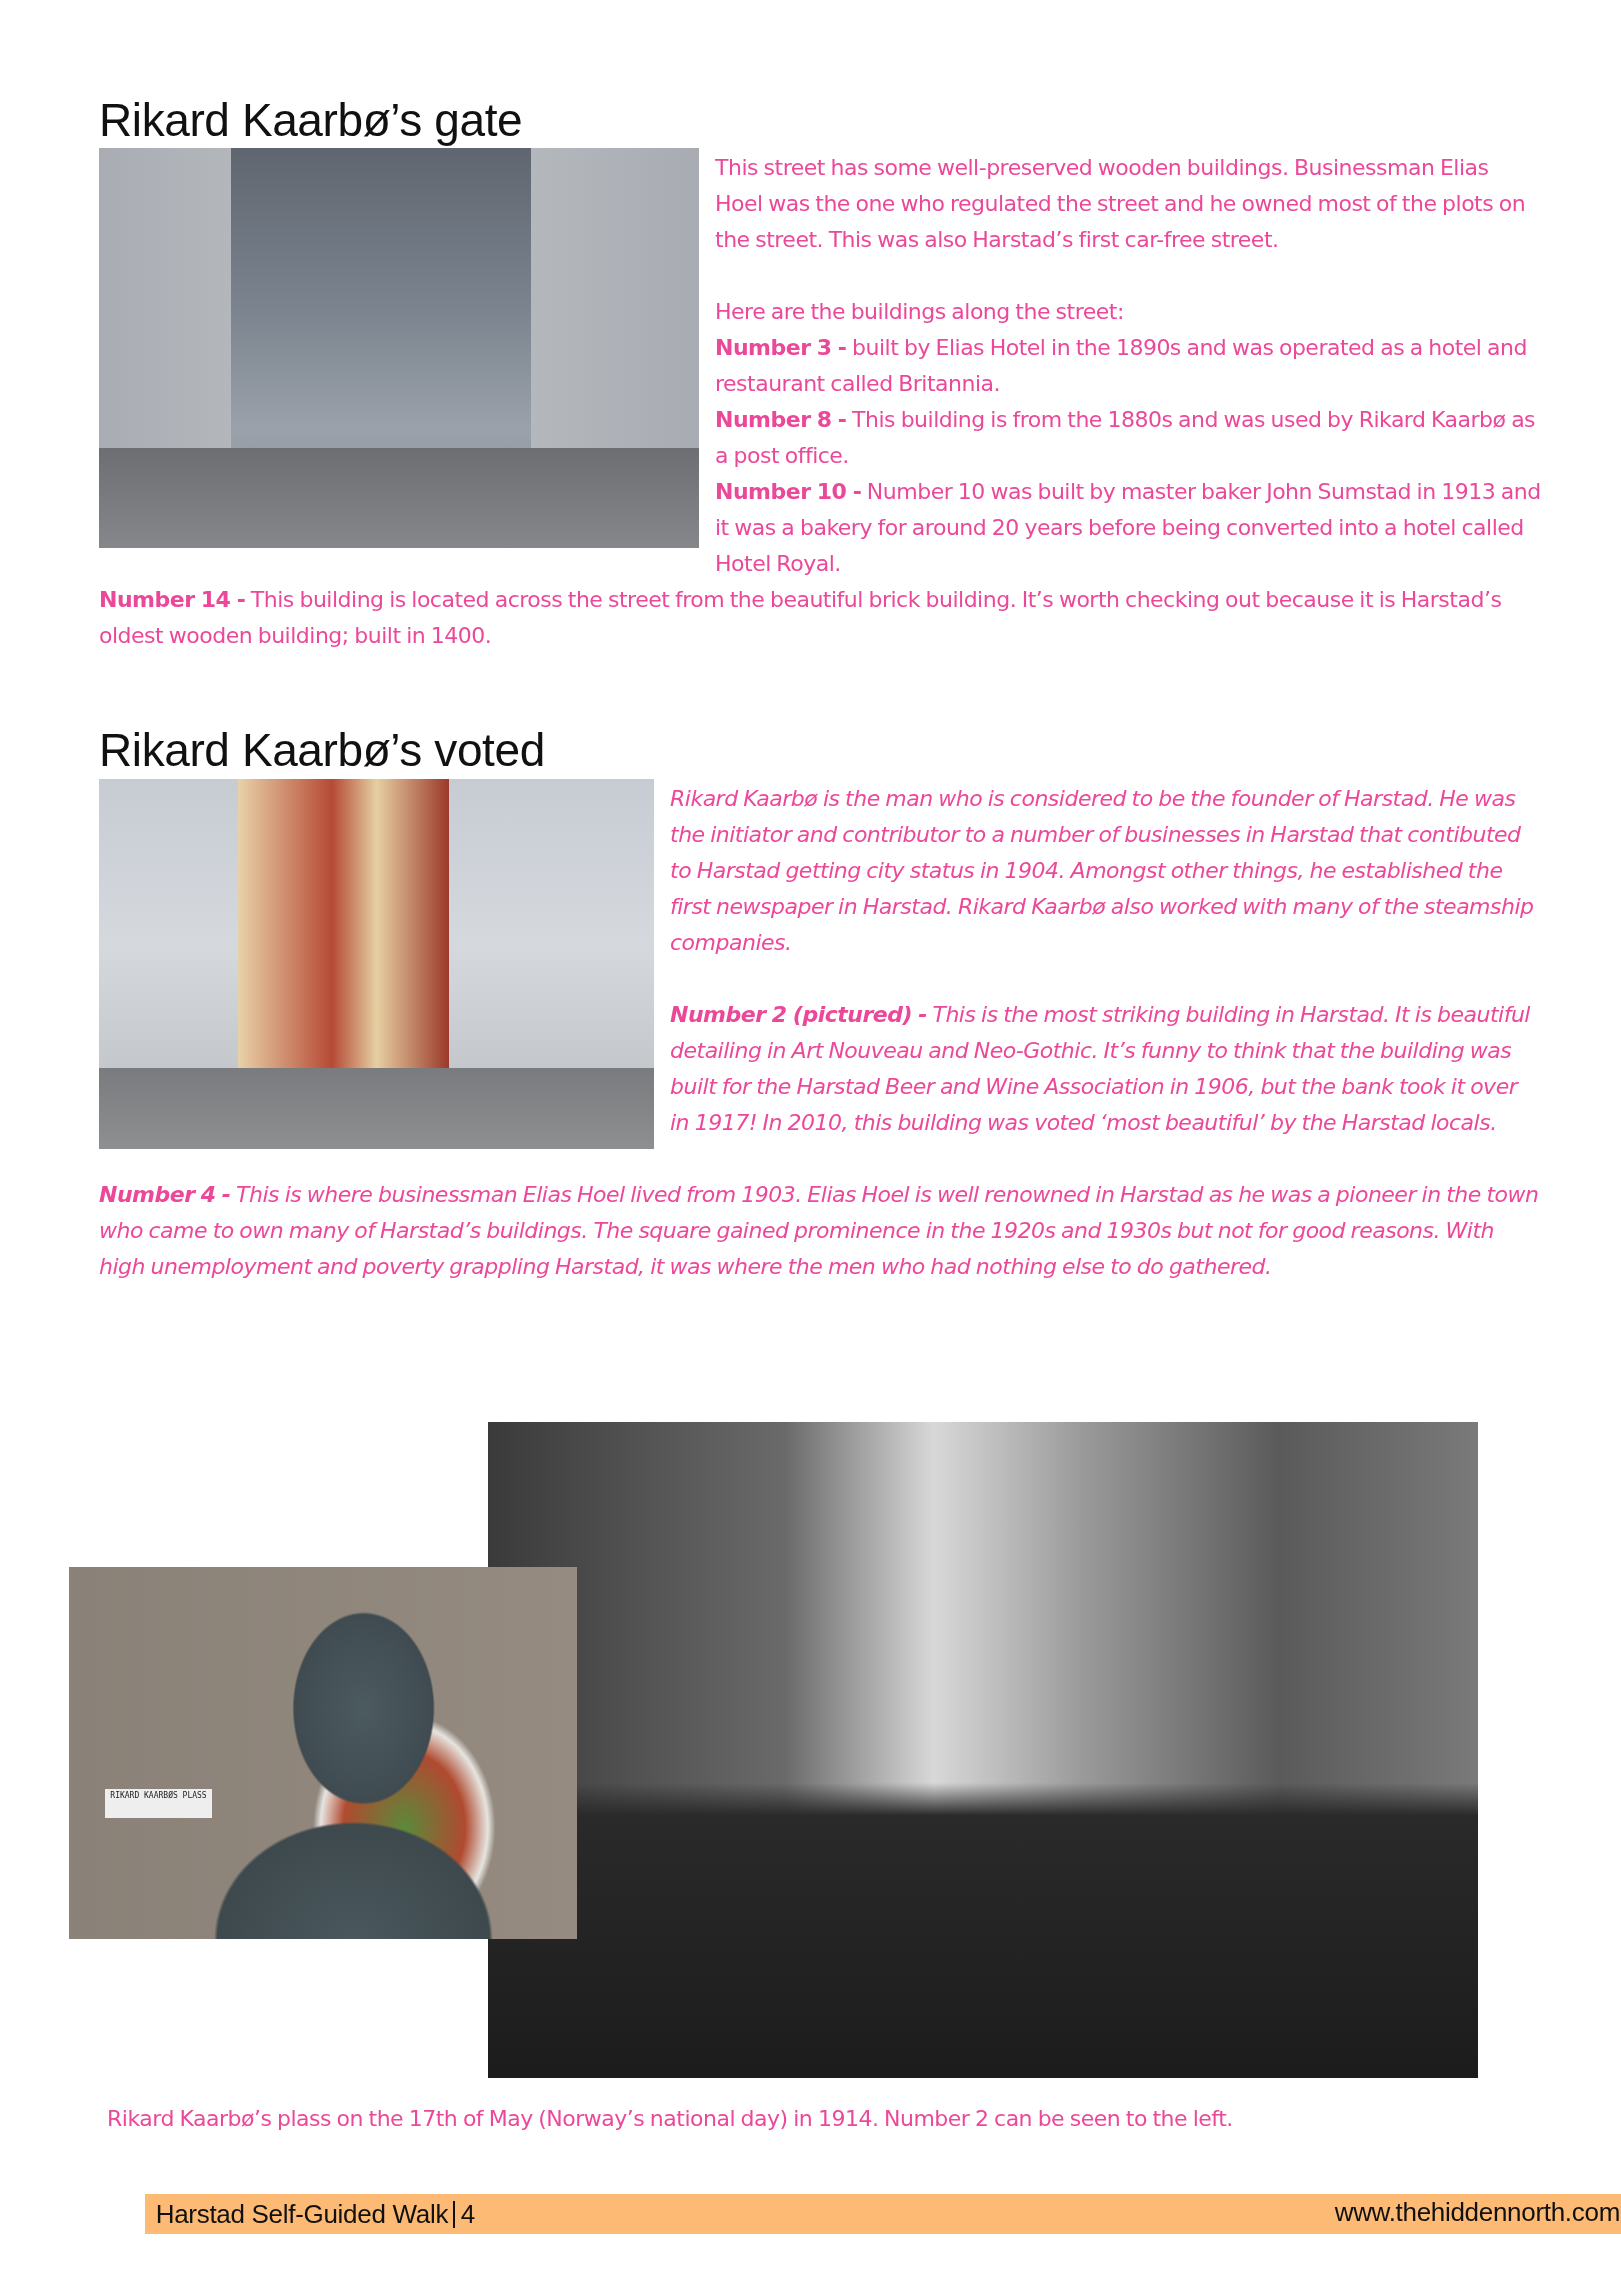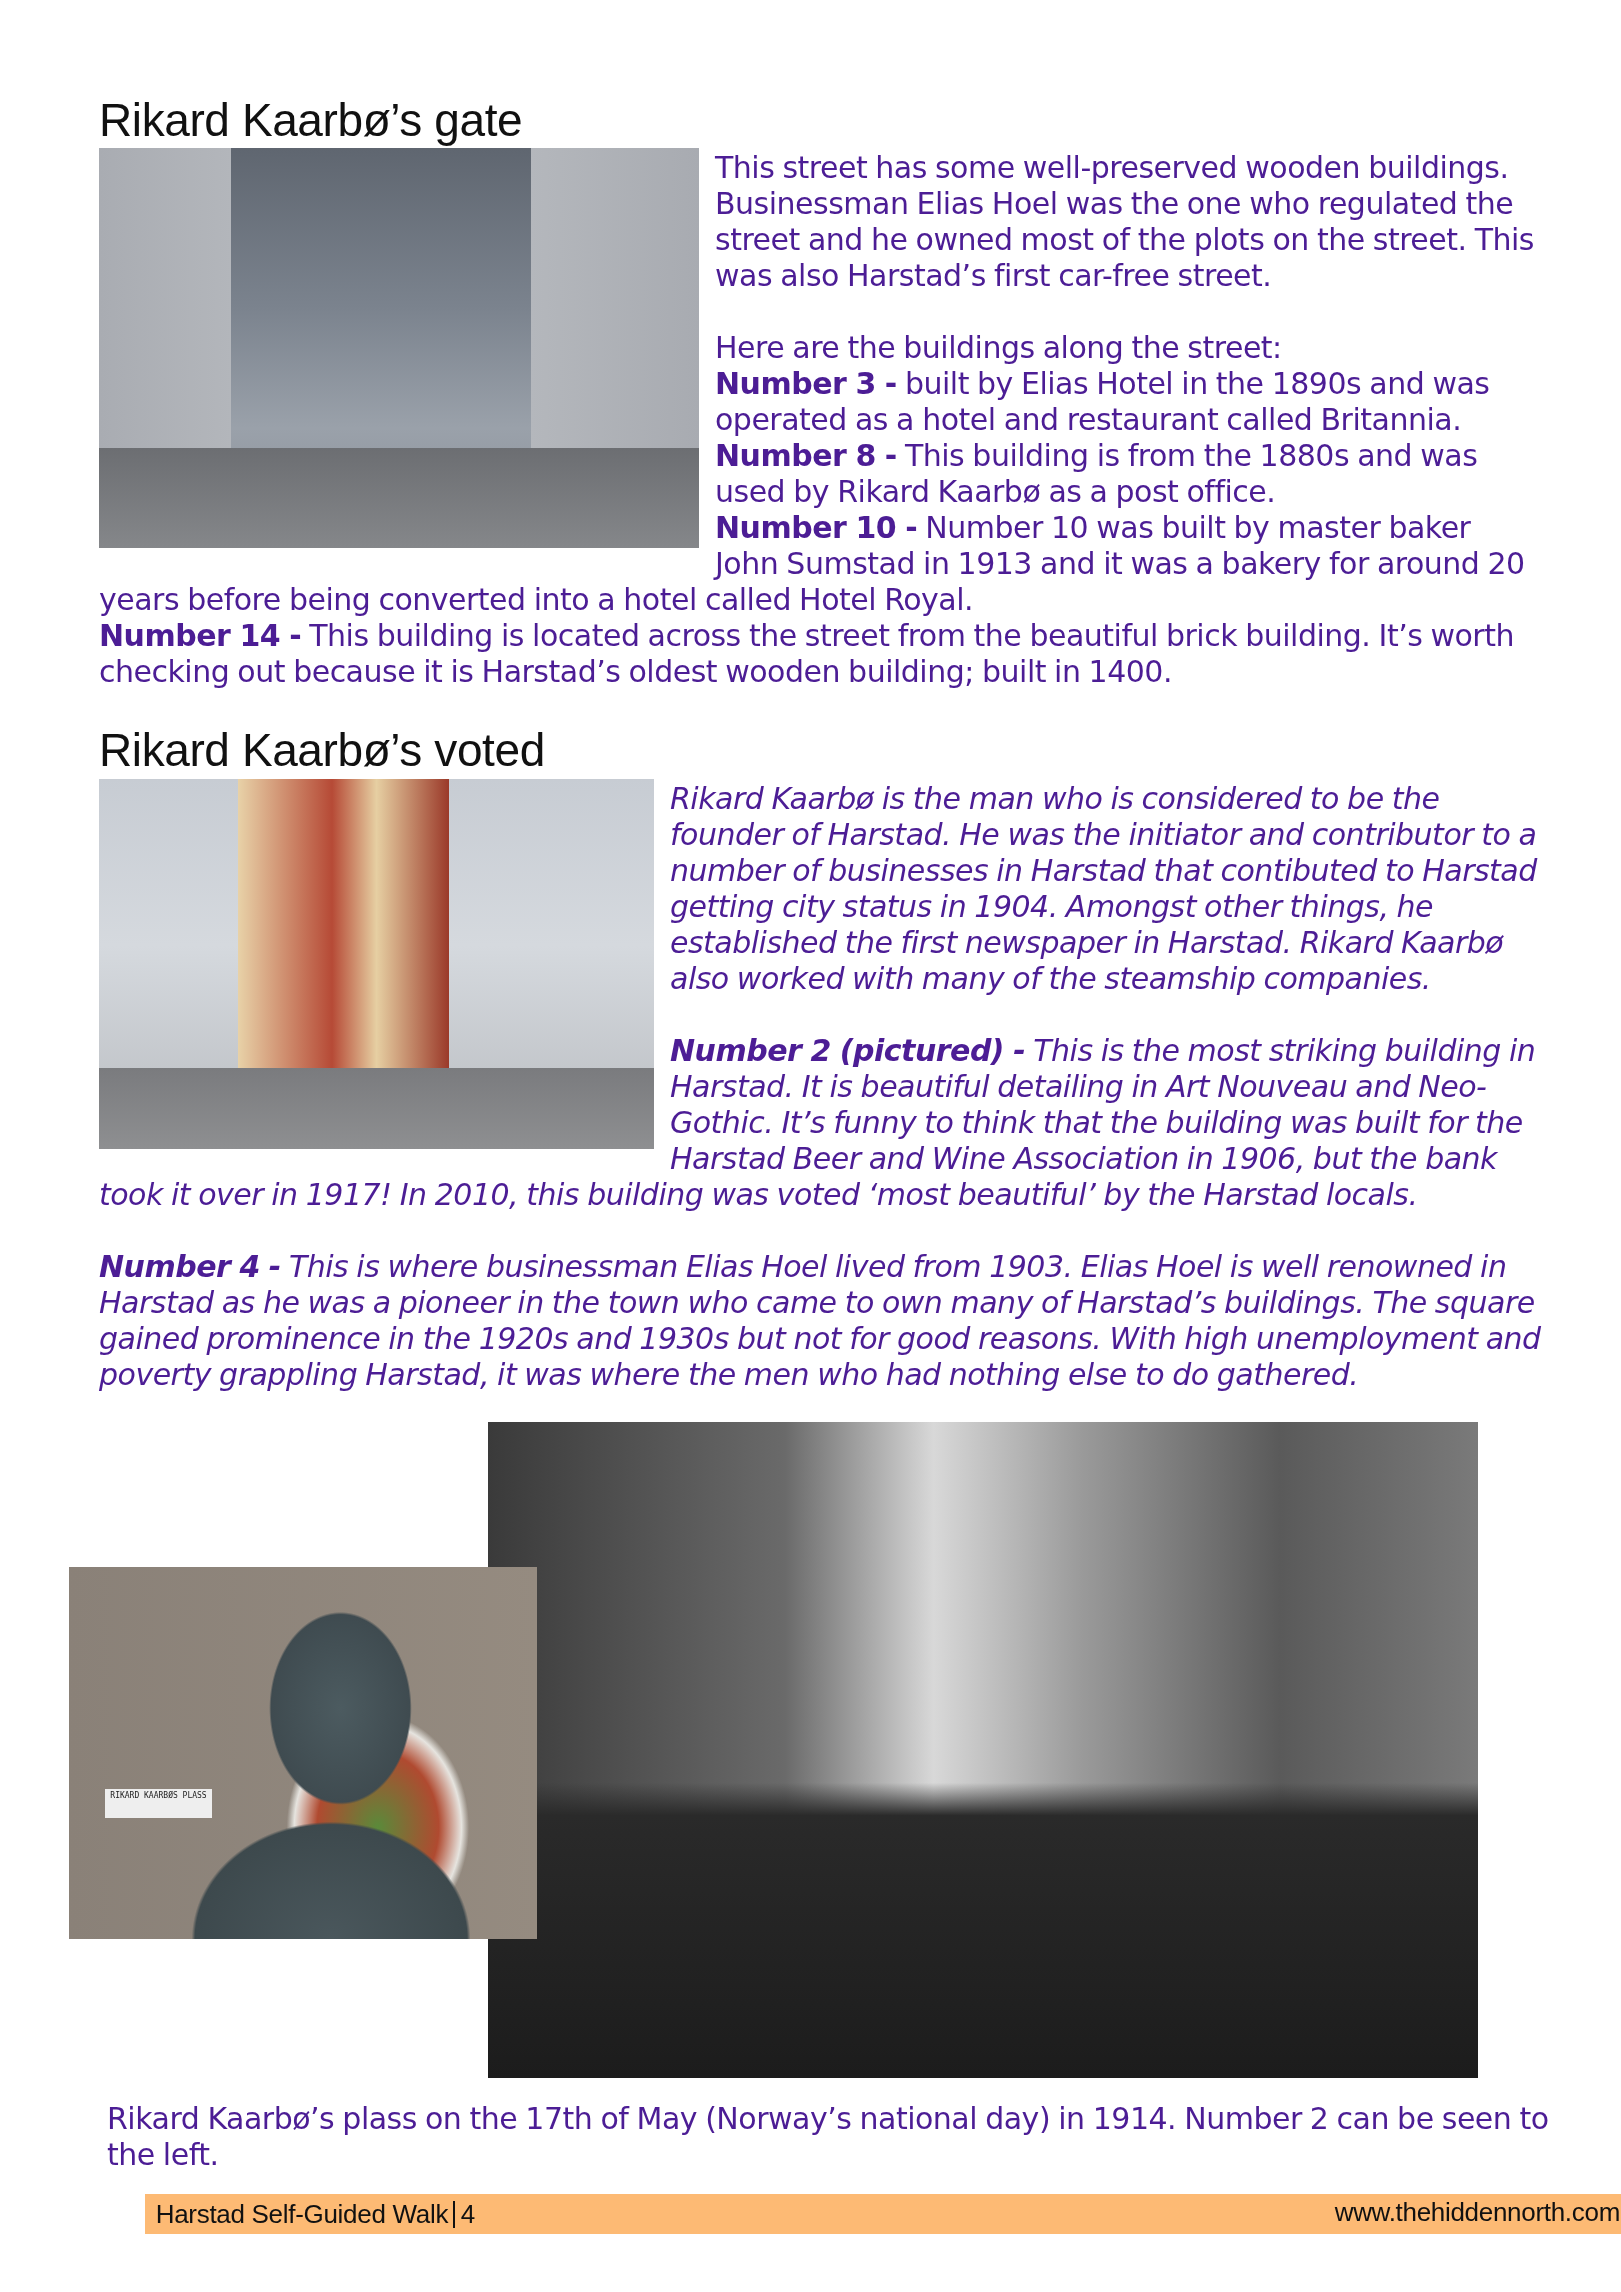--- a/index.html
+++ b/index.html
@@ -1,21 +1,21 @@
 <!DOCTYPE html>
 <html style="font-size:14.3px"><head>
 <meta charset="utf-8">
 <style>
   html, body { margin: 0; padding: 0; background: #ffffff; }
   body { width: 1621px; height: 2293px; position: relative; overflow: hidden;
          font-family: "DejaVu Sans", sans-serif; color: #141414; }
   .heading { position: absolute; left: 99px; margin: 0; font-family: "Liberation Sans", sans-serif;
              font-weight: 500; font-size: 46px; letter-spacing: -0.4px; color: #111; line-height: 1; }
-  .body-text { font-family: "DejaVu Sans", sans-serif; font-size: 30px; line-height: 36px;
-               color: #4c1d95; letter-spacing: -0.5px; word-spacing: -0.9px; }
+  .body-text { font-family: "DejaVu Sans", sans-serif; font-size: 22px; line-height: 36px;
+               color: #ec4899; letter-spacing: -0.5px; word-spacing: -0.9px; }
   .float-img { float: left; margin-right: 16px; }
   .section { position: absolute; left: 99px; width: 1442px; }
   .para { margin: 0; }
   .gap { height: 36px; }
   b { font-weight: bold; }
 
   
   .photo { position: relative; overflow: hidden; }
   .photo-street { width: 600px; height: 400px; margin-top: -1.8px;
      background:
@@ -25,21 +25,21 @@
   .photo-square { width: 555px; height: 370px; margin-top: -1.8px;
      background:
        linear-gradient(180deg, rgba(0,0,0,0) 78%, #7a7b7e 78%, #8e8f91 100%),
        linear-gradient(90deg, rgba(0,0,0,0) 25%, #e8d2a8 25%, #b64a36 42%, #e6cfa2 50%, #9b3a2a 63%, rgba(0,0,0,0) 63%),
        linear-gradient(180deg, #c7ccd3 0%, #d5d9de 45%, #b9bcc0 100%); }
   .photo-bust { position: absolute; left: 69px; top: 1567px; width: 468px; height: 372px; z-index: 2;
      background:
        radial-gradient(ellipse 99px 134px at 58% 38%, #4c5b60 0%, #3f4b50 70%, rgba(0,0,0,0) 72%),
        radial-gradient(ellipse 170px 143px at 56% 100%, #4a575c 0%, #3d494d 80%, rgba(0,0,0,0) 82%),
        radial-gradient(ellipse 152px 188px at 66% 70%, #5a8a3a 0%, #b04a30 40%, #e6e4df 55%, rgba(0,0,0,0) 60%),
-       linear-gradient(90deg, #8a8178 0%, #958b80 100%); }
+       linear-gradient(90deg, #8a8178 0%, #958b80 100%); padding-left: 40px; }
   .photo-historic { position: absolute; left: 488px; top: 1422px; width: 990px; height: 656px; z-index: 1;
      background:
        linear-gradient(180deg, rgba(0,0,0,0) 55%, #2a2a2a 60%, #1c1c1c 100%),
        linear-gradient(90deg, #3a3a3a 0%, #6a6a6a 30%, #d8d8d8 45%, #9a9a9a 60%, #5a5a5a 80%, #7a7a7a 100%),
        linear-gradient(180deg, #bdbdbd 0%, #8a8a8a 100%); }
   .street-sign { position: absolute; left: 36px; top: 222px; width: 107px; height: 27px; background: #eee;
                  font-family: "DejaVu Sans Mono", monospace; font-size: 8px; line-height: 10.7px;
                  color: #222; text-align: center; padding-top: 1.8px; }
 
   .caption { position: absolute; left: 99px; top: 2093px; width: 1442px; margin: 8px; }

